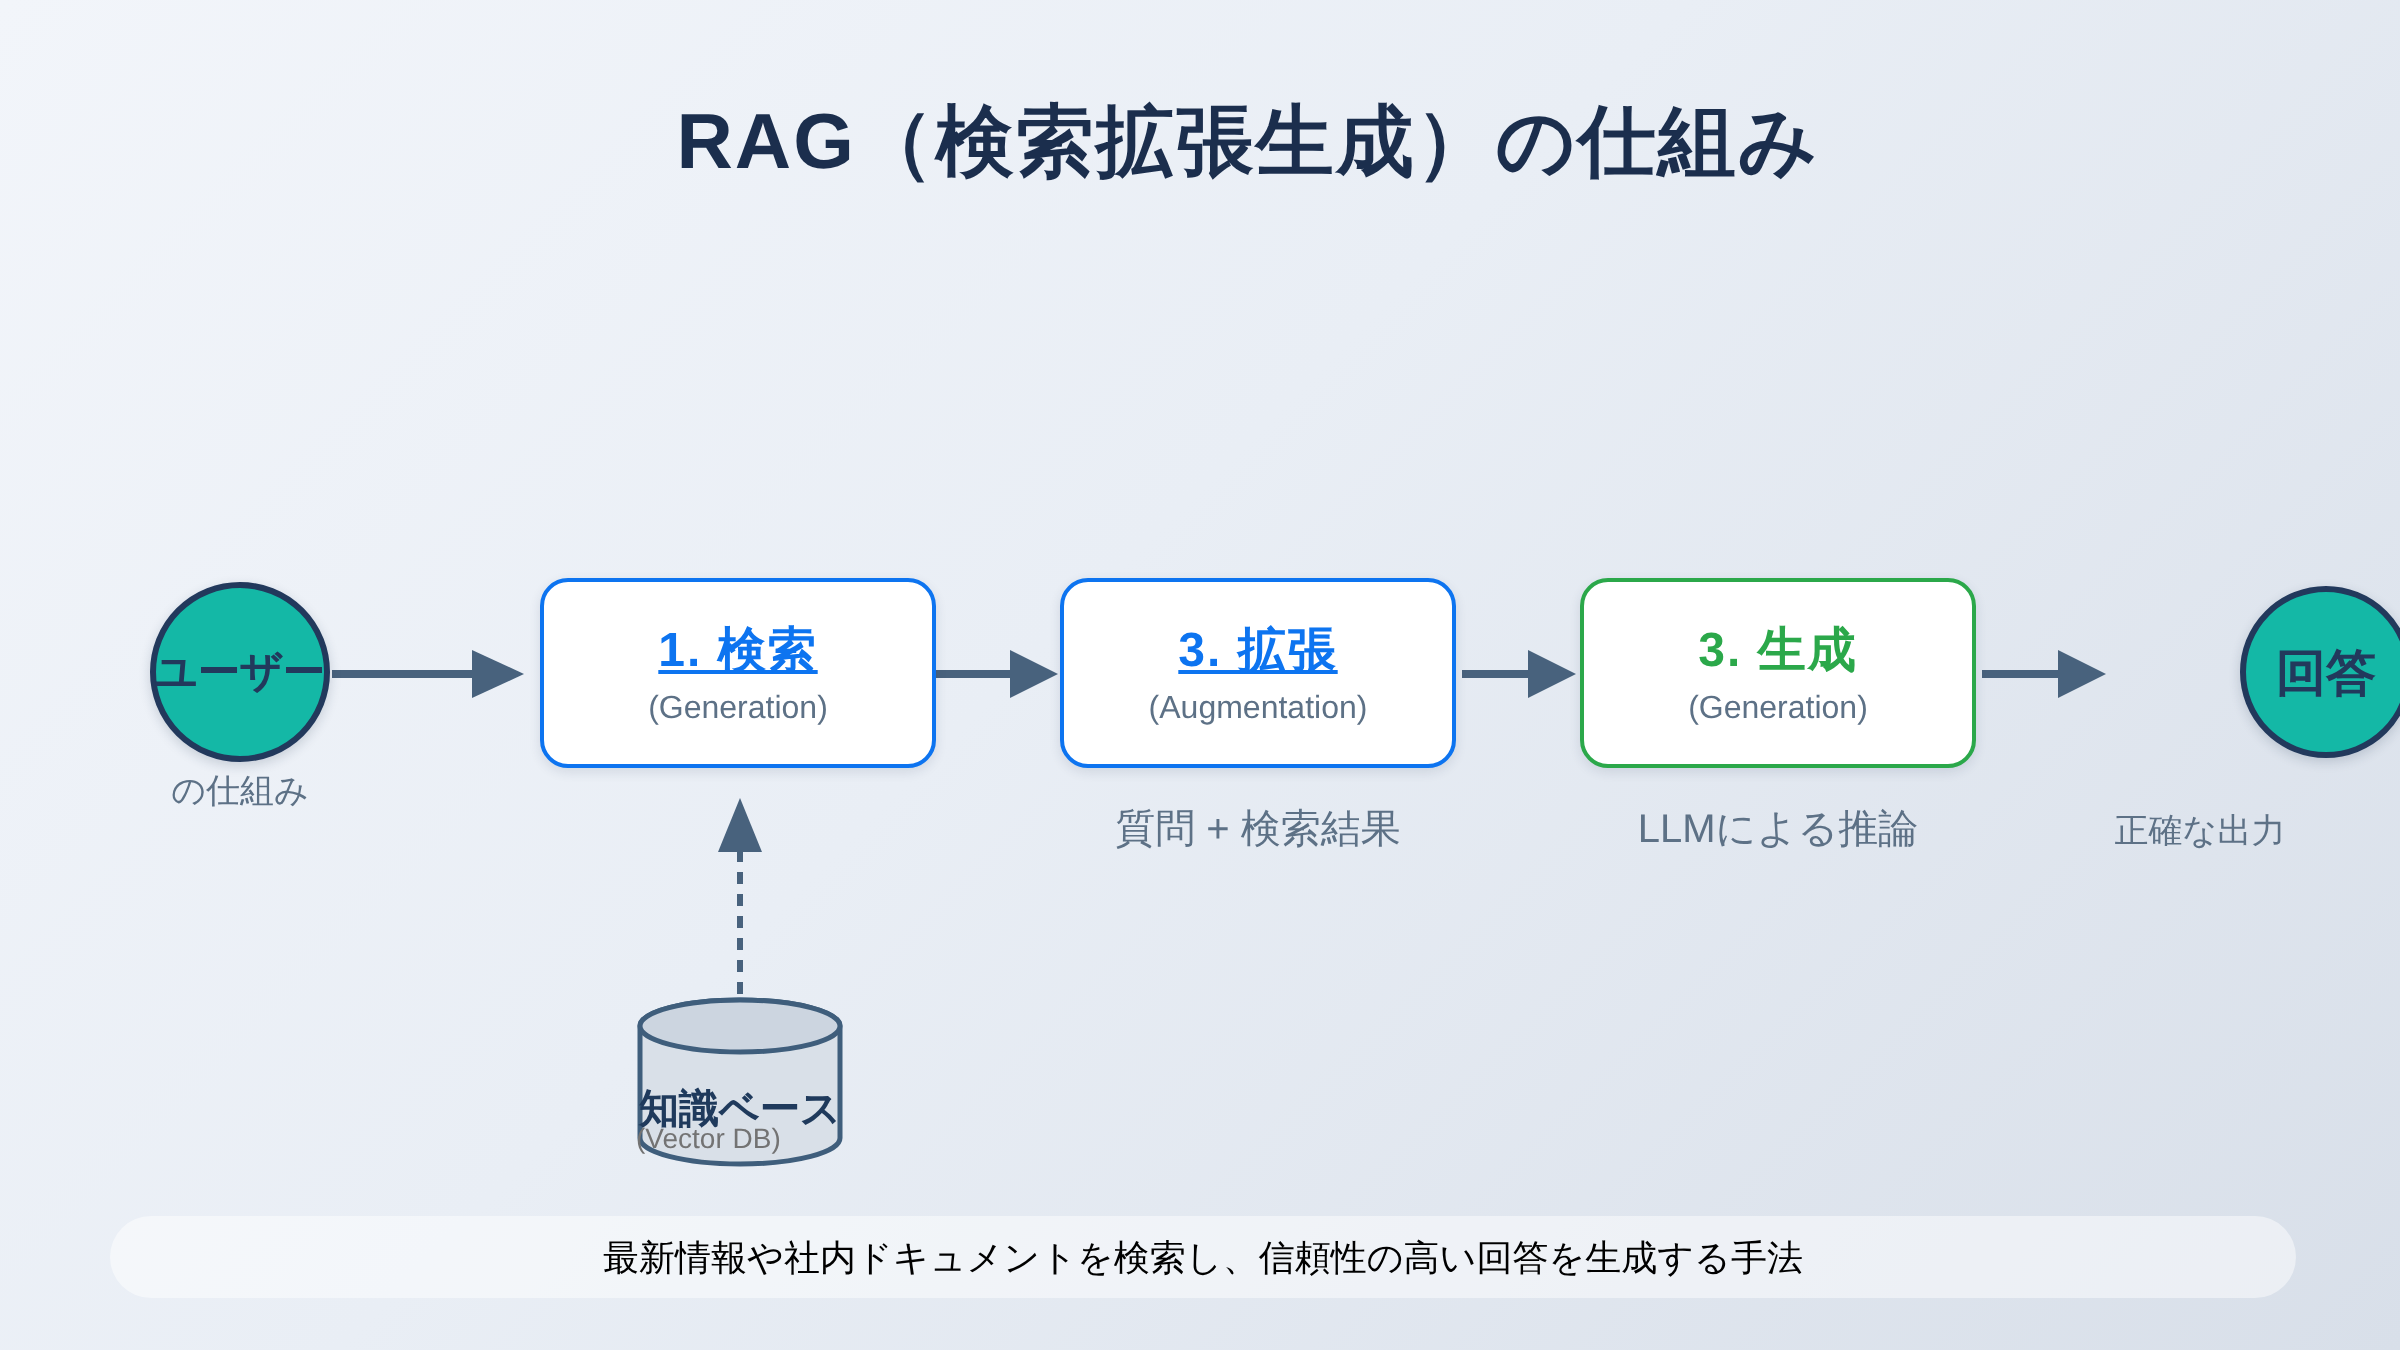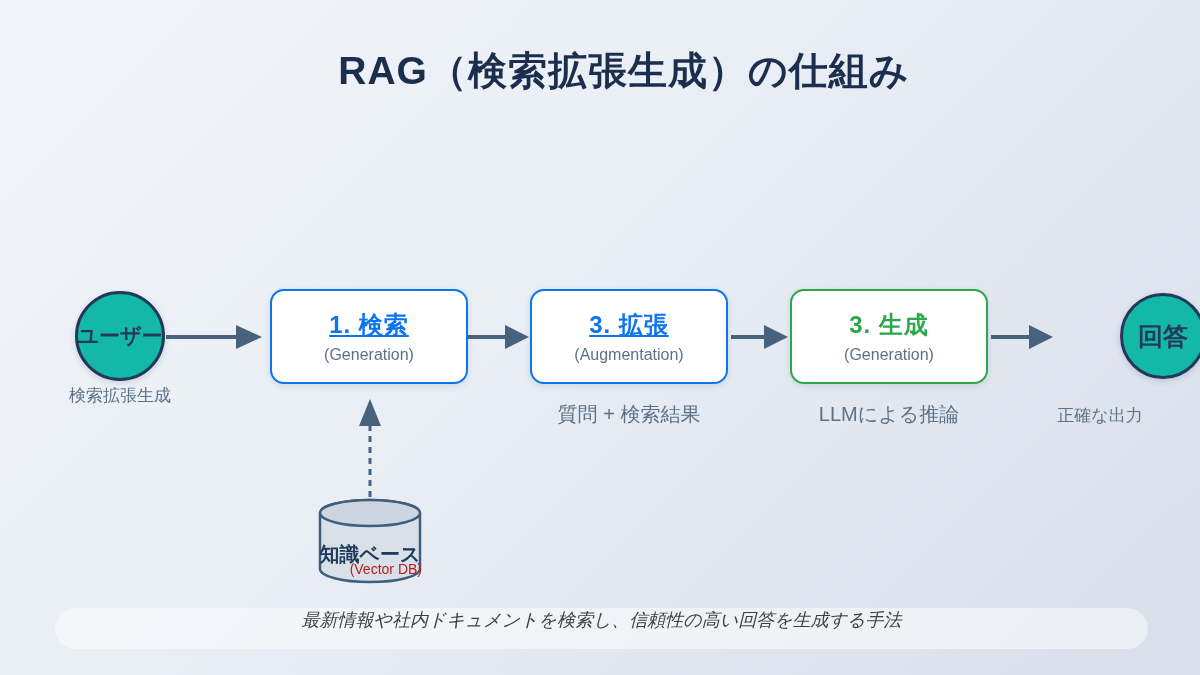--- a/index.html
+++ b/index.html
@@ -47,28 +47,28 @@
   .caption-answer { left: 1010px; top: 404px; width: 180px; }
   .caption-step   { top: 401px; width: 198px; font-size: 20px; }
   .caption-step2  { left: 530px; }
   .caption-step3  { left: 790px; }
   .db { position: absolute; left: 318px; top: 497px; width: 104px; height: 88px; }
   .db-label {
     position: absolute; left: 0; top: 44px; width: 104px; text-align: center;
     font-size: 20px; font-weight: bold; color: #1f3a5c; white-space: nowrap;
   }
   .db-sublabel {
-    position: absolute; left: 0; top: 64px; width: 104px; text-align: right;
-    font-size: 14px; color: #b91c1c; white-space: nowrap;
+    position: absolute; left: 0; top: 64px; width: 104px; text-align: left;
+    font-size: 14px; color: #737373; white-space: nowrap;
   }
   .footer-bar {
     position: absolute; left: 55px; top: 608px; width: 1093px; height: 41px;
     background: rgba(255,255,255,0.48); border-radius: 21px;
-    display: flex; align-items: flex-start; justify-content: center;
-    font-size: 18px; color: #404040; font-style: italic;
+    display: flex; align-items: center; justify-content: center;
+    font-size: 18px; color: #000000;
   }
 </style>
 </head>
 <body>
 
 <div class="title">RAG（検索拡張生成）の仕組み</div>
 
 <svg class="arrow-layer" width="1200" height="675" viewBox="0 0 1200 675">
   <g>
     <line x1="166" y1="337" x2="238" y2="337" stroke="#48627d" stroke-width="4"></line>
@@ -88,21 +88,21 @@
   </g>
   <g>
     <line x1="370" y1="497" x2="370" y2="424" stroke="#48627d" stroke-width="3" stroke-dasharray="6 5"></line>
     <polygon points="359,426 370,399 381,426" fill="#48627d"></polygon>
   </g>
 </svg>
 
 <div class="node node-user">
   <span>ユーザー</span>
 </div>
-<div class="caption caption-user">検索拡張生成</div>
+<div class="caption caption-user">の仕組み</div>
 
 <div class="step-box accent-blue" style="left:270px">
   <div class="step-title">1. 検索</div>
   <div class="step-sub">(Generation)</div>
 </div>
 
 <div class="step-box accent-blue" style="left:530px">
   <div class="step-title">3. 拡張</div>
   <div class="step-sub">(Augmentation)</div>
 </div>

